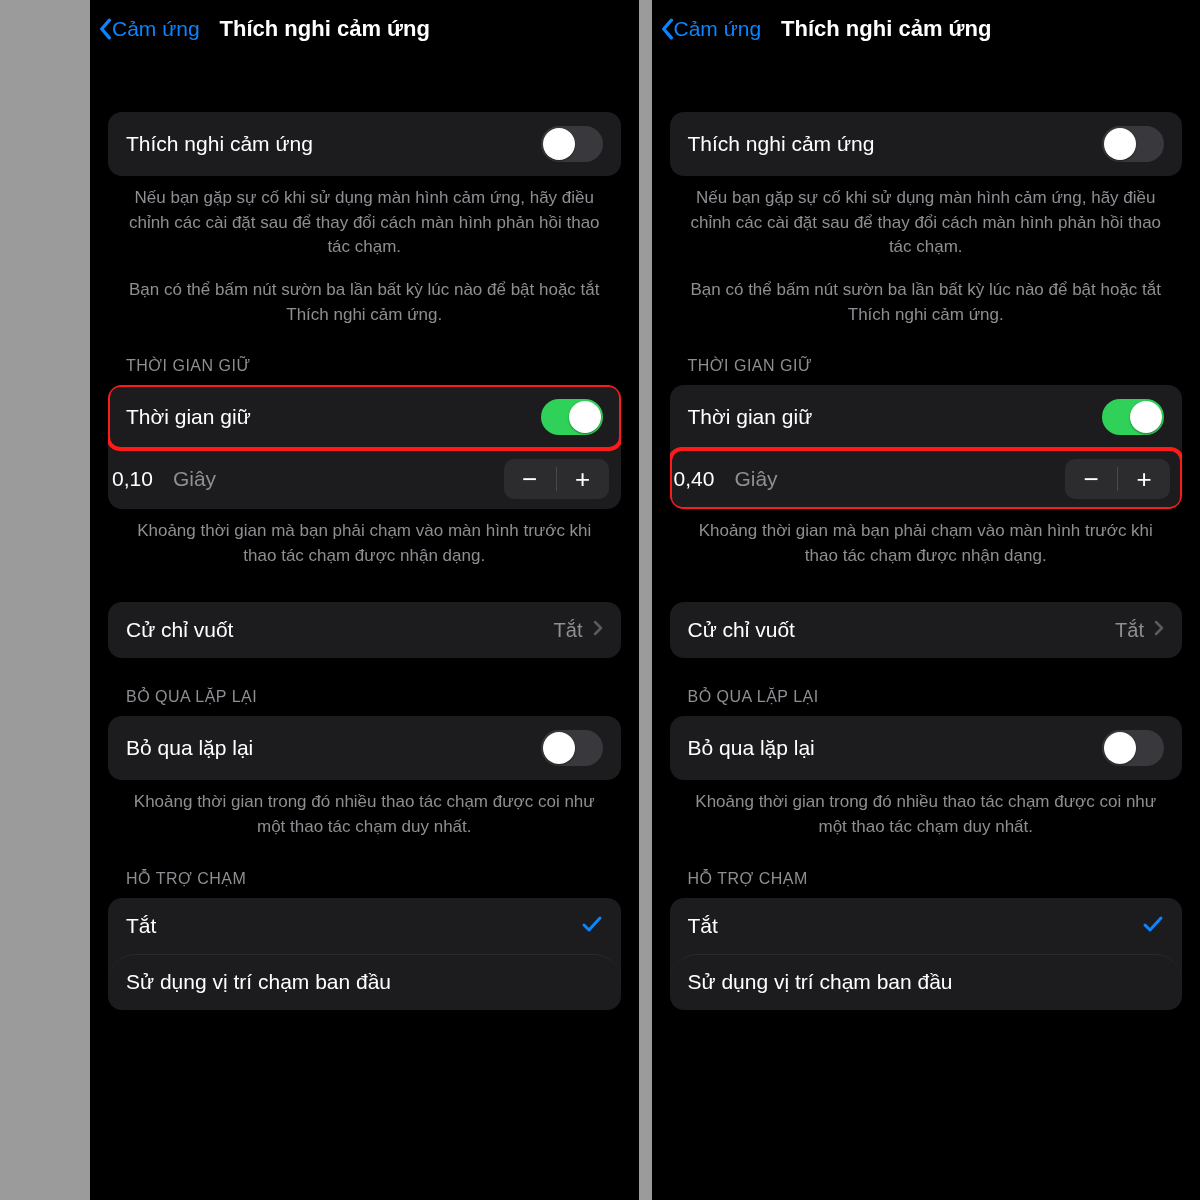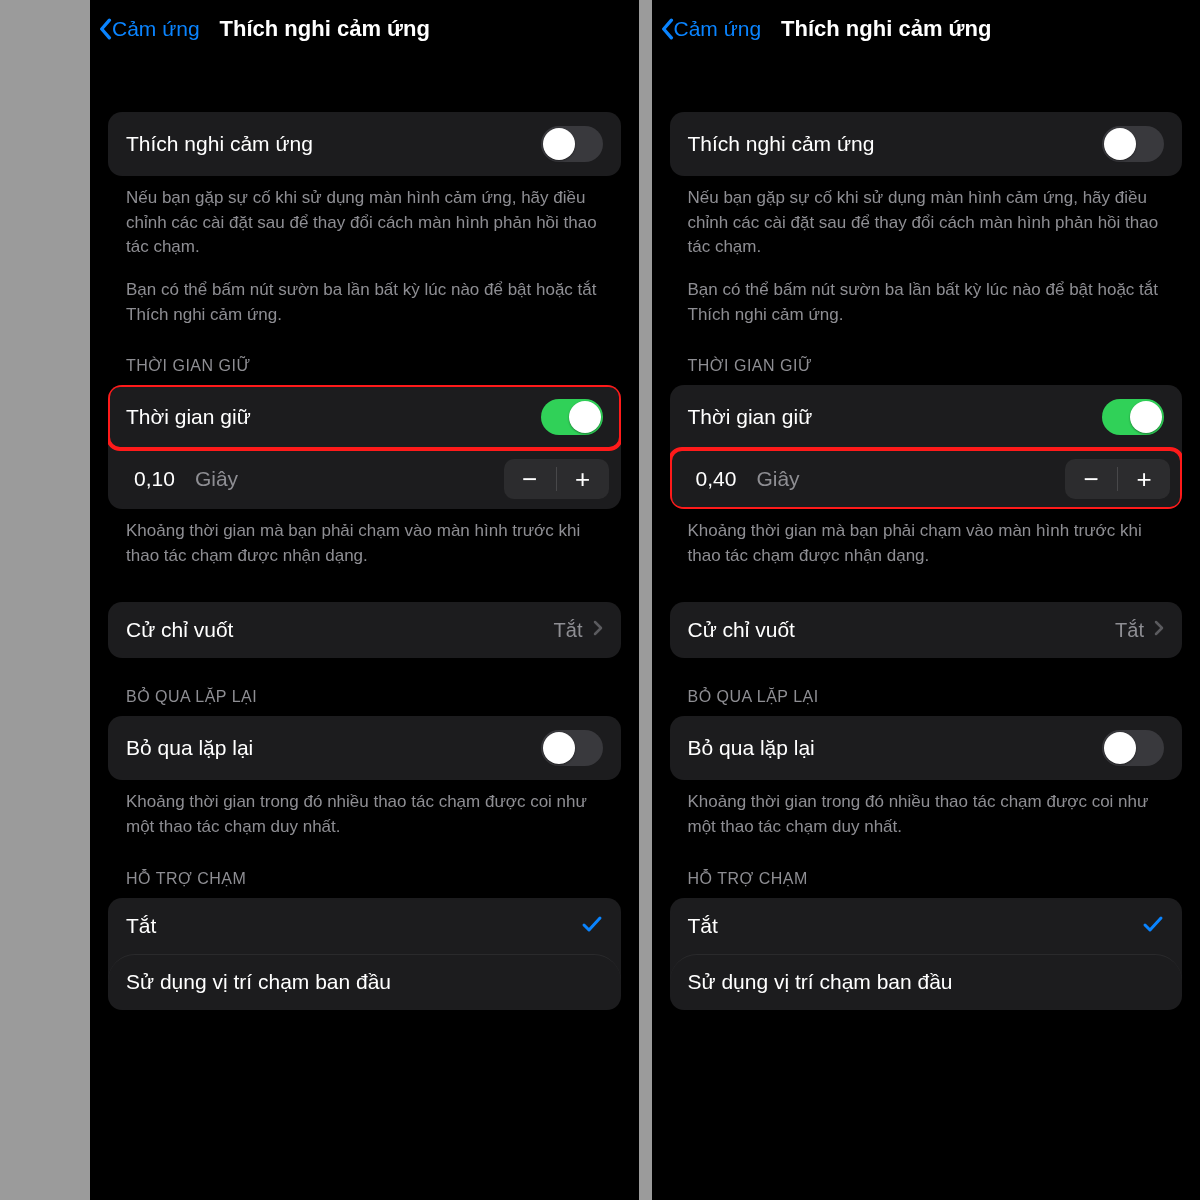--- a/index.html
+++ b/index.html
@@ -75,32 +75,33 @@
     position: absolute; top: 2px; left: 2px;
     box-shadow: 0 1px 2px rgba(0,0,0,0.4);
   }
   .toggle.on { background: #30d158; }
   .toggle.on .knob { left: 28px; }
   .footer-text {
     color: #8e8e93;
     font-size: 17px;
     line-height: 1.45;
     padding: 10px 18px 0 18px;
+    text-align: center;
   }
   .header-text {
     color: #8e8e93;
     font-size: 16px;
     letter-spacing: 0.5px;
     padding: 30px 18px 10px 18px;
     text-transform: uppercase;
   }
   .duration-row {
     display: flex;
     align-items: center;
-    padding: 10px 12px 10px 26px;
+    padding: 10px 12px 10px 4px;
     min-height: 58px;
   }
   .duration-value { font-size: 21px; color: #fff; }
   .duration-unit { font-size: 21px; color: #8e8e93; margin-left: 20px; }
   .stepper {
     margin-left: auto;
     display: flex;
     background: #2c2c2e;
     border-radius: 10px;
     overflow: hidden;

